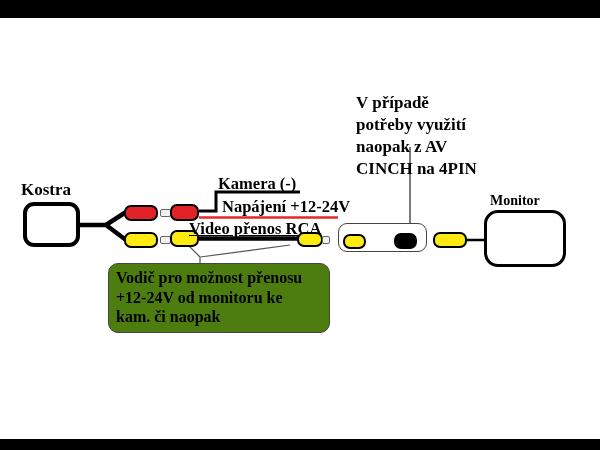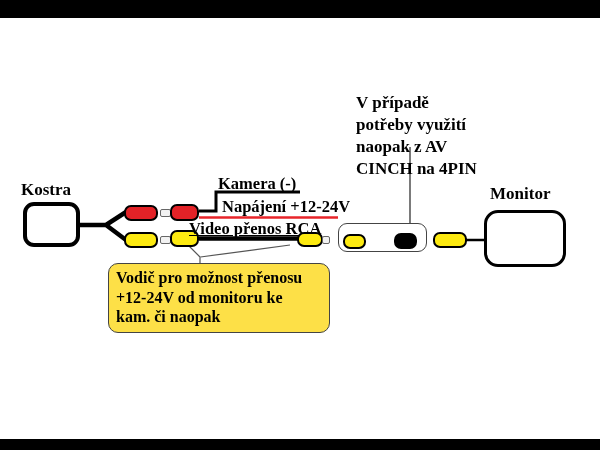--- a/index.html
+++ b/index.html
@@ -6,36 +6,36 @@
   .stage{
     position:relative;width:600px;height:450px;background:#ffffff;overflow:hidden;
     font-family:"Liberation Serif","DejaVu Serif",serif;font-weight:bold;color:#000;
   }
   .bar{position:absolute;left:0;width:600px;background:#000;}
   .bar.top{top:0;height:18px;}
   .bar.bottom{top:439px;height:11px;}
   .svg-layer{position:absolute;left:0;top:0;width:600px;height:450px;}
   .lbl{position:absolute;white-space:nowrap;font-weight:bold;}
   .lbl.kamera{left:21px;top:180px;font-size:17px;}
-  .lbl.monitor{left:490px;top:184px;font-size:17px;}
+  .lbl.monitor{left:490px;top:193px;font-size:14px;}
   .lbl.ground{left:218px;top:174px;font-size:16.5px;}
   .lbl.power{left:222px;top:197px;font-size:16.5px;}
   .lbl.video{left:189px;top:219px;font-size:16.5px;text-decoration:underline;}
   .device-box{position:absolute;background:#fff;border:4px solid #000;border-radius:11px;box-sizing:border-box;}
   .camera-box{left:23px;top:202px;width:57px;height:45px;}
   .monitor-box{left:484px;top:210px;width:82px;height:57px;border-width:3px;border-radius:14px;}
   .rca{position:absolute;border:2px solid #000;border-radius:7px;box-sizing:border-box;}
   .rca.red{background:#e32227;}
   .rca.yellow{background:#fdea11;}
   .rca.black{background:#000;border-color:#000;}
   .nub{position:absolute;background:#f2f2f2;border:1px solid #666;border-radius:2px;box-sizing:border-box;}
   .adapter-box{position:absolute;left:338px;top:223px;width:89px;height:29px;background:#fff;
     border:1.5px solid #444;border-radius:9px;box-sizing:border-box;}
   .note{position:absolute;left:356px;top:64px;font-size:17px;line-height:22px;font-weight:bold;margin-top:28px;}
-  .callout{position:absolute;left:108px;top:263px;width:222px;height:70px;background:#fde047;
+  .callout{position:absolute;left:108px;top:263px;width:222px;height:70px;background:#4d7c0f;
     border:1.4px solid #444;border-radius:10px;box-sizing:border-box;
     padding:4px 7px;font-size:16px;line-height:19.5px;font-weight:bold;}
 </style>
 </head>
 <body>
 
 <div class="stage">
 
   <div class="bar top"></div>
   <div class="bar bottom"></div>

